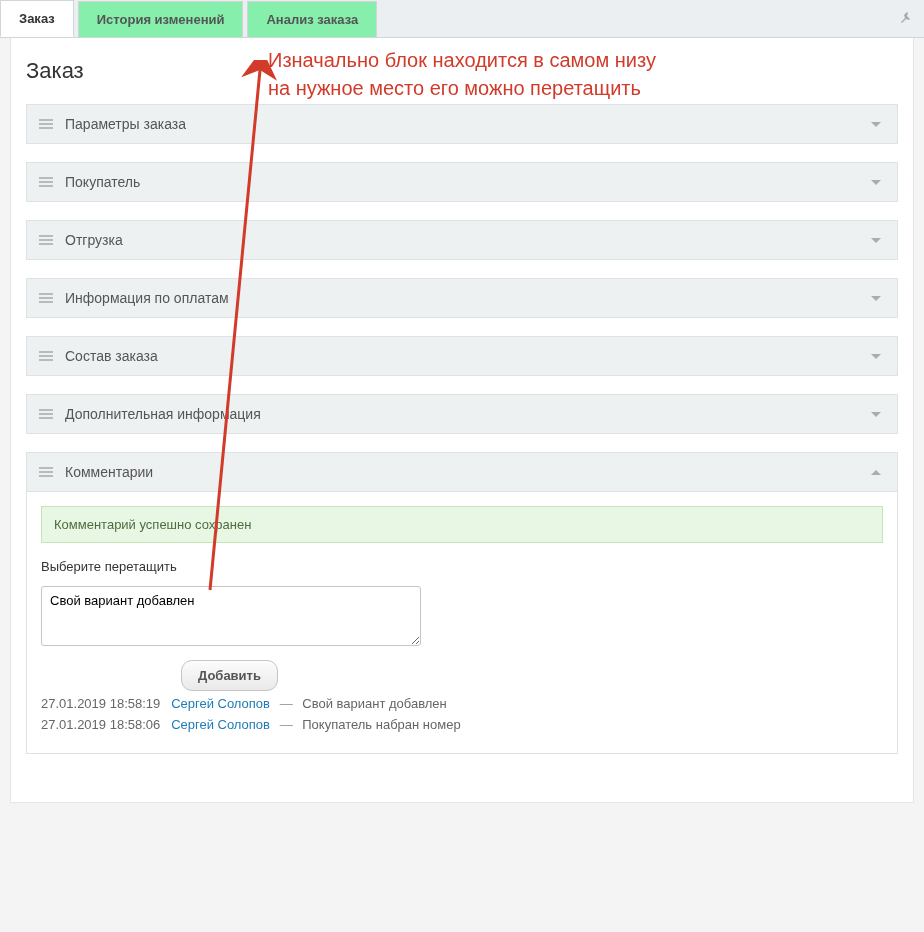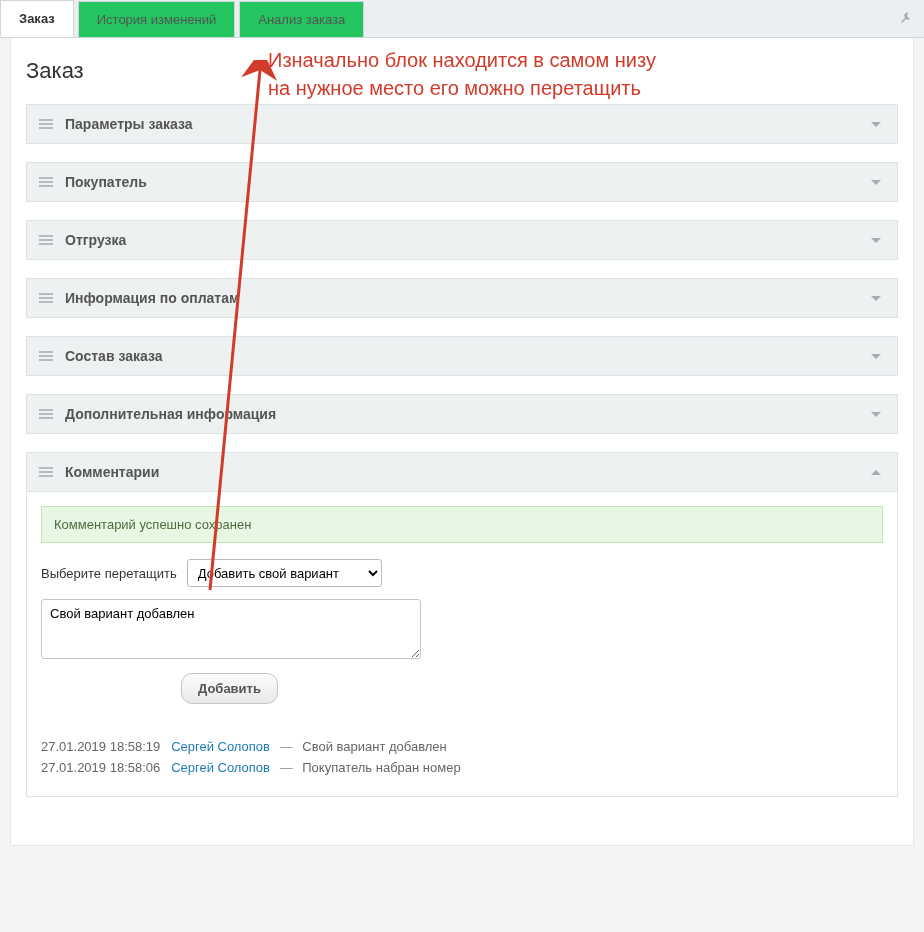--- a/index.html
+++ b/index.html
@@ -17,26 +17,26 @@
     align-items: center;
     background: #eceff1;
     border-bottom: 1px solid #d0d5d8;
     padding: 0 10px 0 0;
     height: 38px;
   }
   .tab {
     padding: 10px 18px;
     font-size: 13px;
     color: #555;
-    background: #22c55e;
+    background: #86efac;
     border: 1px solid #d0d5d8;
     border-bottom: none;
     margin-right: 4px;
     cursor: pointer;
-    font-weight: 400;
+    font-weight: 700;
   }
   .tab.active {
     background: #fff;
     border-bottom: 1px solid #fff;
     font-weight: bold;
     color: #333;
   }
   .tab-spacer { flex: 1; }
   .pin-icon {
     width: 16px; height: 16px;
@@ -68,21 +68,21 @@
     cursor: pointer;
   }
   .drag-handle {
     display: inline-block;
     width: 16px;
     margin-right: 10px;
     cursor: move;
   }
   .drag-handle svg { display:block; }
   .panel-title {
-    font-weight: bold;
+    font-weight: normal;
     font-size: 14px;
     color: #555;
     flex: 1;
   }
   .caret {
     width: 0; height: 0;
     border-left: 5px solid transparent;
     border-right: 5px solid transparent;
     border-top: 5px solid #a7adb0;
     margin-right: 4px;
@@ -140,21 +140,21 @@
     border: 1px solid #c5c5c5;
     border-radius: 11px;
     padding: 7px 16px;
     font-size: 13px;
     color: #555;
     font-weight: bold;
     cursor: pointer;
     margin-left: 140px;
     box-shadow: inset 0 1px 0 #fff;
   }
-  .comment-list { margin-top: 32px; }
+  .comment-list { margin-top: 2px; }
   .comment-row {
     font-size: 13px;
     color: #666;
     padding: 3px 0;
   }
   .comment-author {
     color: #1f7bb8;
     cursor: pointer;
   }
   .comment-sep { color: #999; margin: 0 6px; }
@@ -302,23 +302,20 @@
           </svg>
       </span>
       <span class="panel-title">Комментарии</span>
       <span class="caret up"></span>
     </div>
     <div class="panel-body">
       <div class="success-msg">Комментарий успешно сохранен</div>
 
       <div class="form-row">
         <label>Выберите перетащить</label>
-        <select class="select">
-          <option>Добавить свой вариант</option>
-        </select>
       </div>
 
       <textarea class="textarea" style="">Свой вариант добавлен</textarea>
 
       <button class="btn">Добавить</button>
 
       <div class="comment-list">
         <div class="comment-row">
           <span>27.01.2019 18:58:19</span>&nbsp;&nbsp;
           <span class="comment-author">Сергей Солопов</span>

